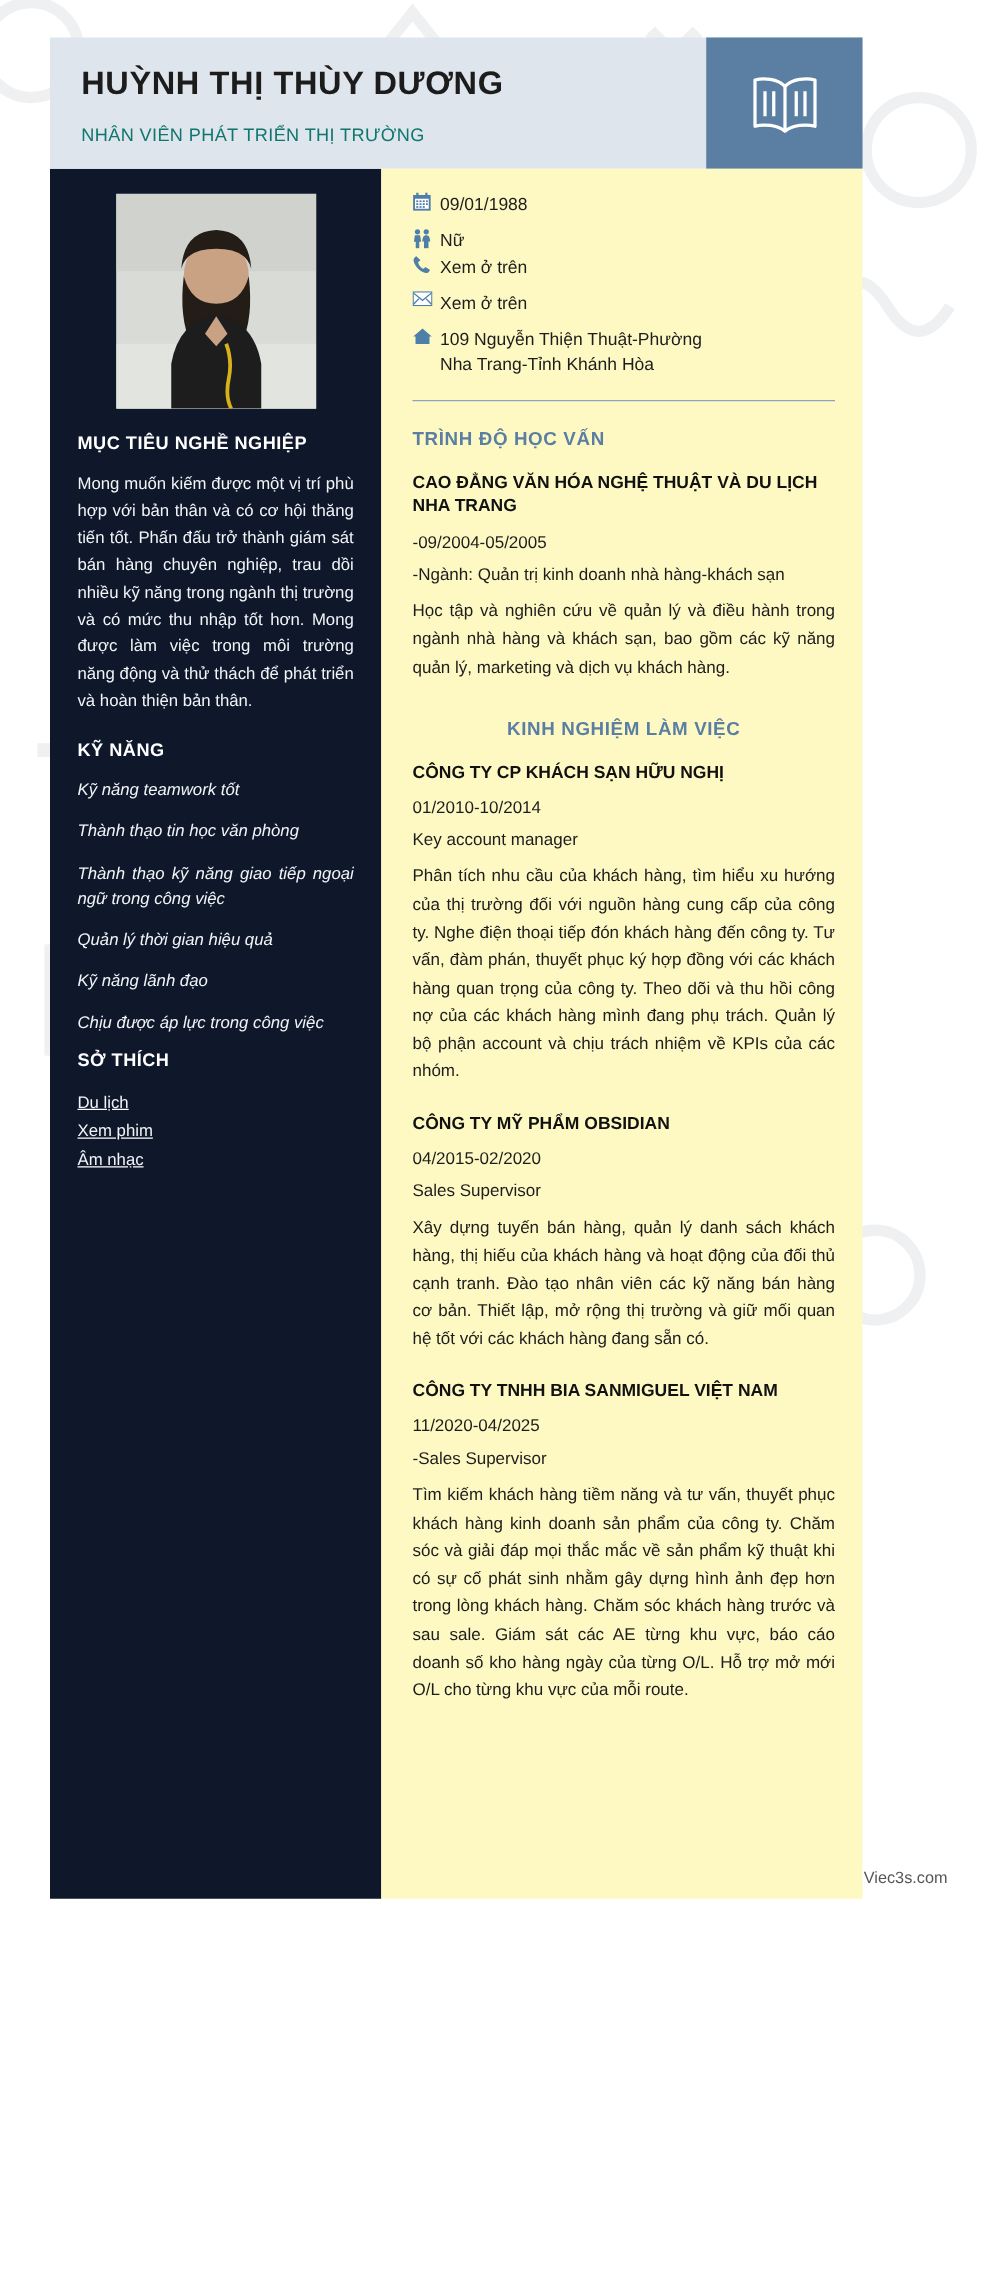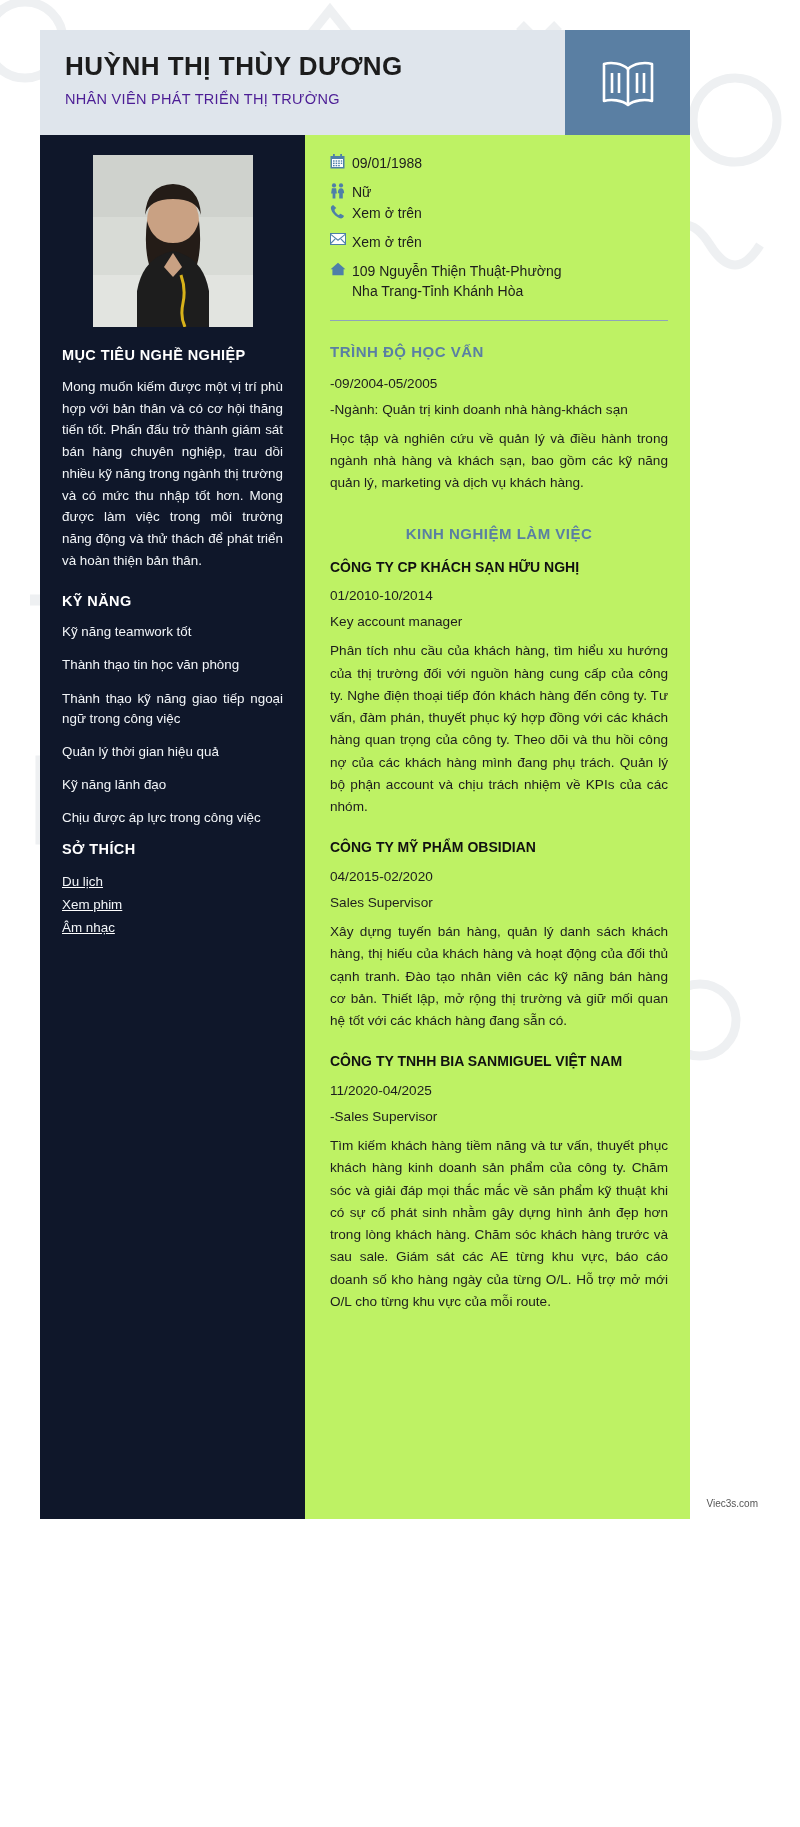--- a/index.html
+++ b/index.html
@@ -39,23 +39,23 @@
     padding: 22px 0 0 25px;
   }
   .name {
     font-size: 26px;
     font-weight: bold;
     letter-spacing: 0.5px;
     color: #1c1c1c;
     line-height: 1.15;
   }
   .job-title {
-    margin-top: 9px;
+    margin-top: 19px;
     font-size: 14.5px;
-    color: #4c1d95;
+    color: #0f766e;
     letter-spacing: 0.3px;
   }
   .header-badge {
     width: 125px;
     background: #5a7fa3;
     display: flex;
     align-items: center;
     justify-content: center;
   }
   .header-badge svg { display: block; }
@@ -67,21 +67,21 @@
     height: 1652px;
   }
   .sidebar {
     width: 265px;
     background: #0f172a;
     color: #ffffff;
     padding: 20px 22px 20px 22px;
   }
   .main {
     flex: 1;
-    background: #bef264;
+    background: #fef9c3;
     padding: 18px 22px 10px 25px;
     position: relative;
   }
 
   
   .photo {
     width: 160px; height: 172px;
     margin: 0 auto 20px auto;
     background: #cfd3cf;
     position: relative;
@@ -97,21 +97,21 @@
     margin: 0 0 13px 0;
     color: #ffffff;
   }
   .side-h.tight { margin-top: 22px; }
   .objective {
     font-size: 13.4px;
     line-height: 1.62;
     text-align: justify;
     color: #f2f5f8;
   }
-  .skill-list { list-style: none; }
+  .skill-list { list-style: none; font-style: italic; }
   .skill-list li {
     font-size: 13.4px;
     line-height: 1.5;
     text-align: justify;
     margin-bottom: 13px;
     color: #f2f5f8;
   }
   .hobby-list { list-style: none; text-decoration: underline; }
   .hobby-list li {
     font-size: 13.4px;
@@ -179,21 +179,21 @@
     font-size: 13.6px;
     line-height: 1.64;
     color: #1d1d1d;
     text-align: justify;
   }
 
   
   .footer {
     position: absolute;
     right: 42px; bottom: 10px;
-    font-size: 10px;
+    font-size: 13px;
     color: #555555;
     z-index: 3;
   }
 </style>
 </head>
 <body>
 
 <div class="page">
 
   <svg class="watermark" viewBox="0 0 800 1827" xmlns="http://www.w3.org/2000/svg">
@@ -361,20 +361,21 @@
               <span>109 Nguyễn Thiện Thuật-Phường</span><br>
               <span>Nha Trang-Tỉnh Khánh Hòa</span>
             </span>
           </div>
         </div>
 
         <div class="divider"></div>
 
         <div class="sec-title">TRÌNH ĐỘ HỌC VẤN</div>
         <div class="entry">
+          <div class="entry-org">CAO ĐẲNG VĂN HÓA NGHỆ THUẬT VÀ DU LỊCH NHA TRANG</div>
           <div class="entry-date">-09/2004-05/2005</div>
           <div class="entry-role">-Ngành: Quản trị kinh doanh nhà hàng-khách sạn</div>
           <div class="entry-desc">Học tập và nghiên cứu về quản lý và điều hành trong ngành nhà hàng và khách sạn, bao gồm các kỹ năng quản lý, marketing và dịch vụ khách hàng.</div>
         </div>
 
         <div class="sec-title spaced">KINH NGHIỆM LÀM VIỆC</div>
 
         <div class="entry">
           <div class="entry-org">CÔNG TY CP KHÁCH SẠN HỮU NGHỊ</div>
           <div class="entry-date">01/2010-10/2014</div>

